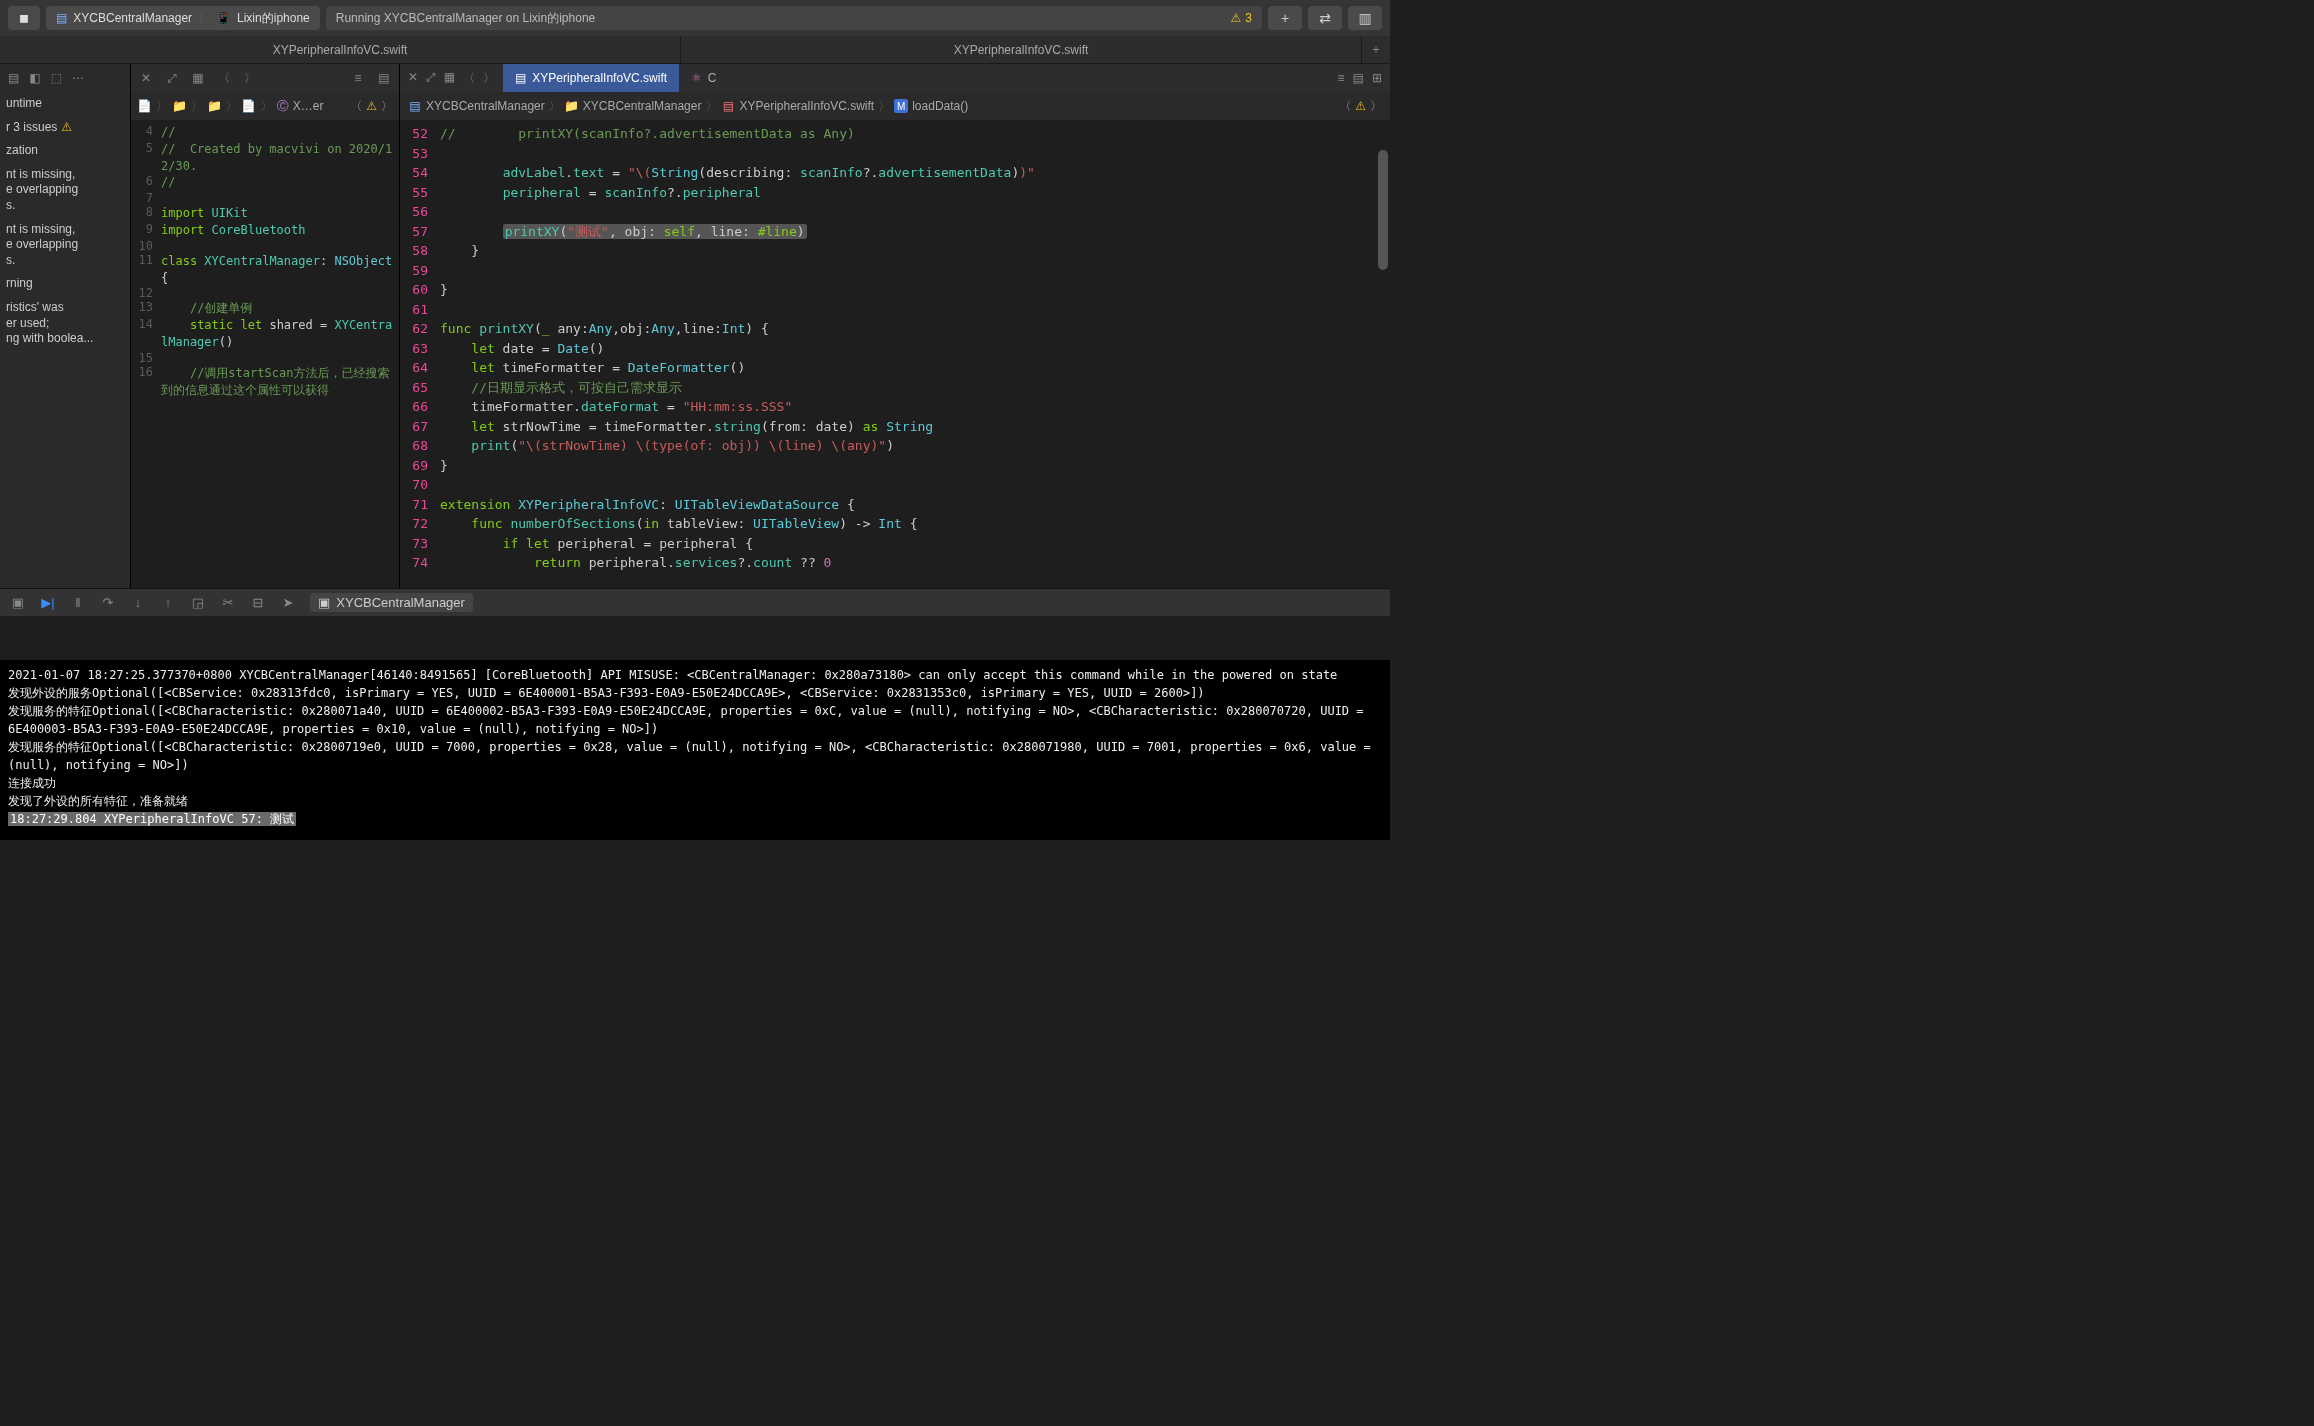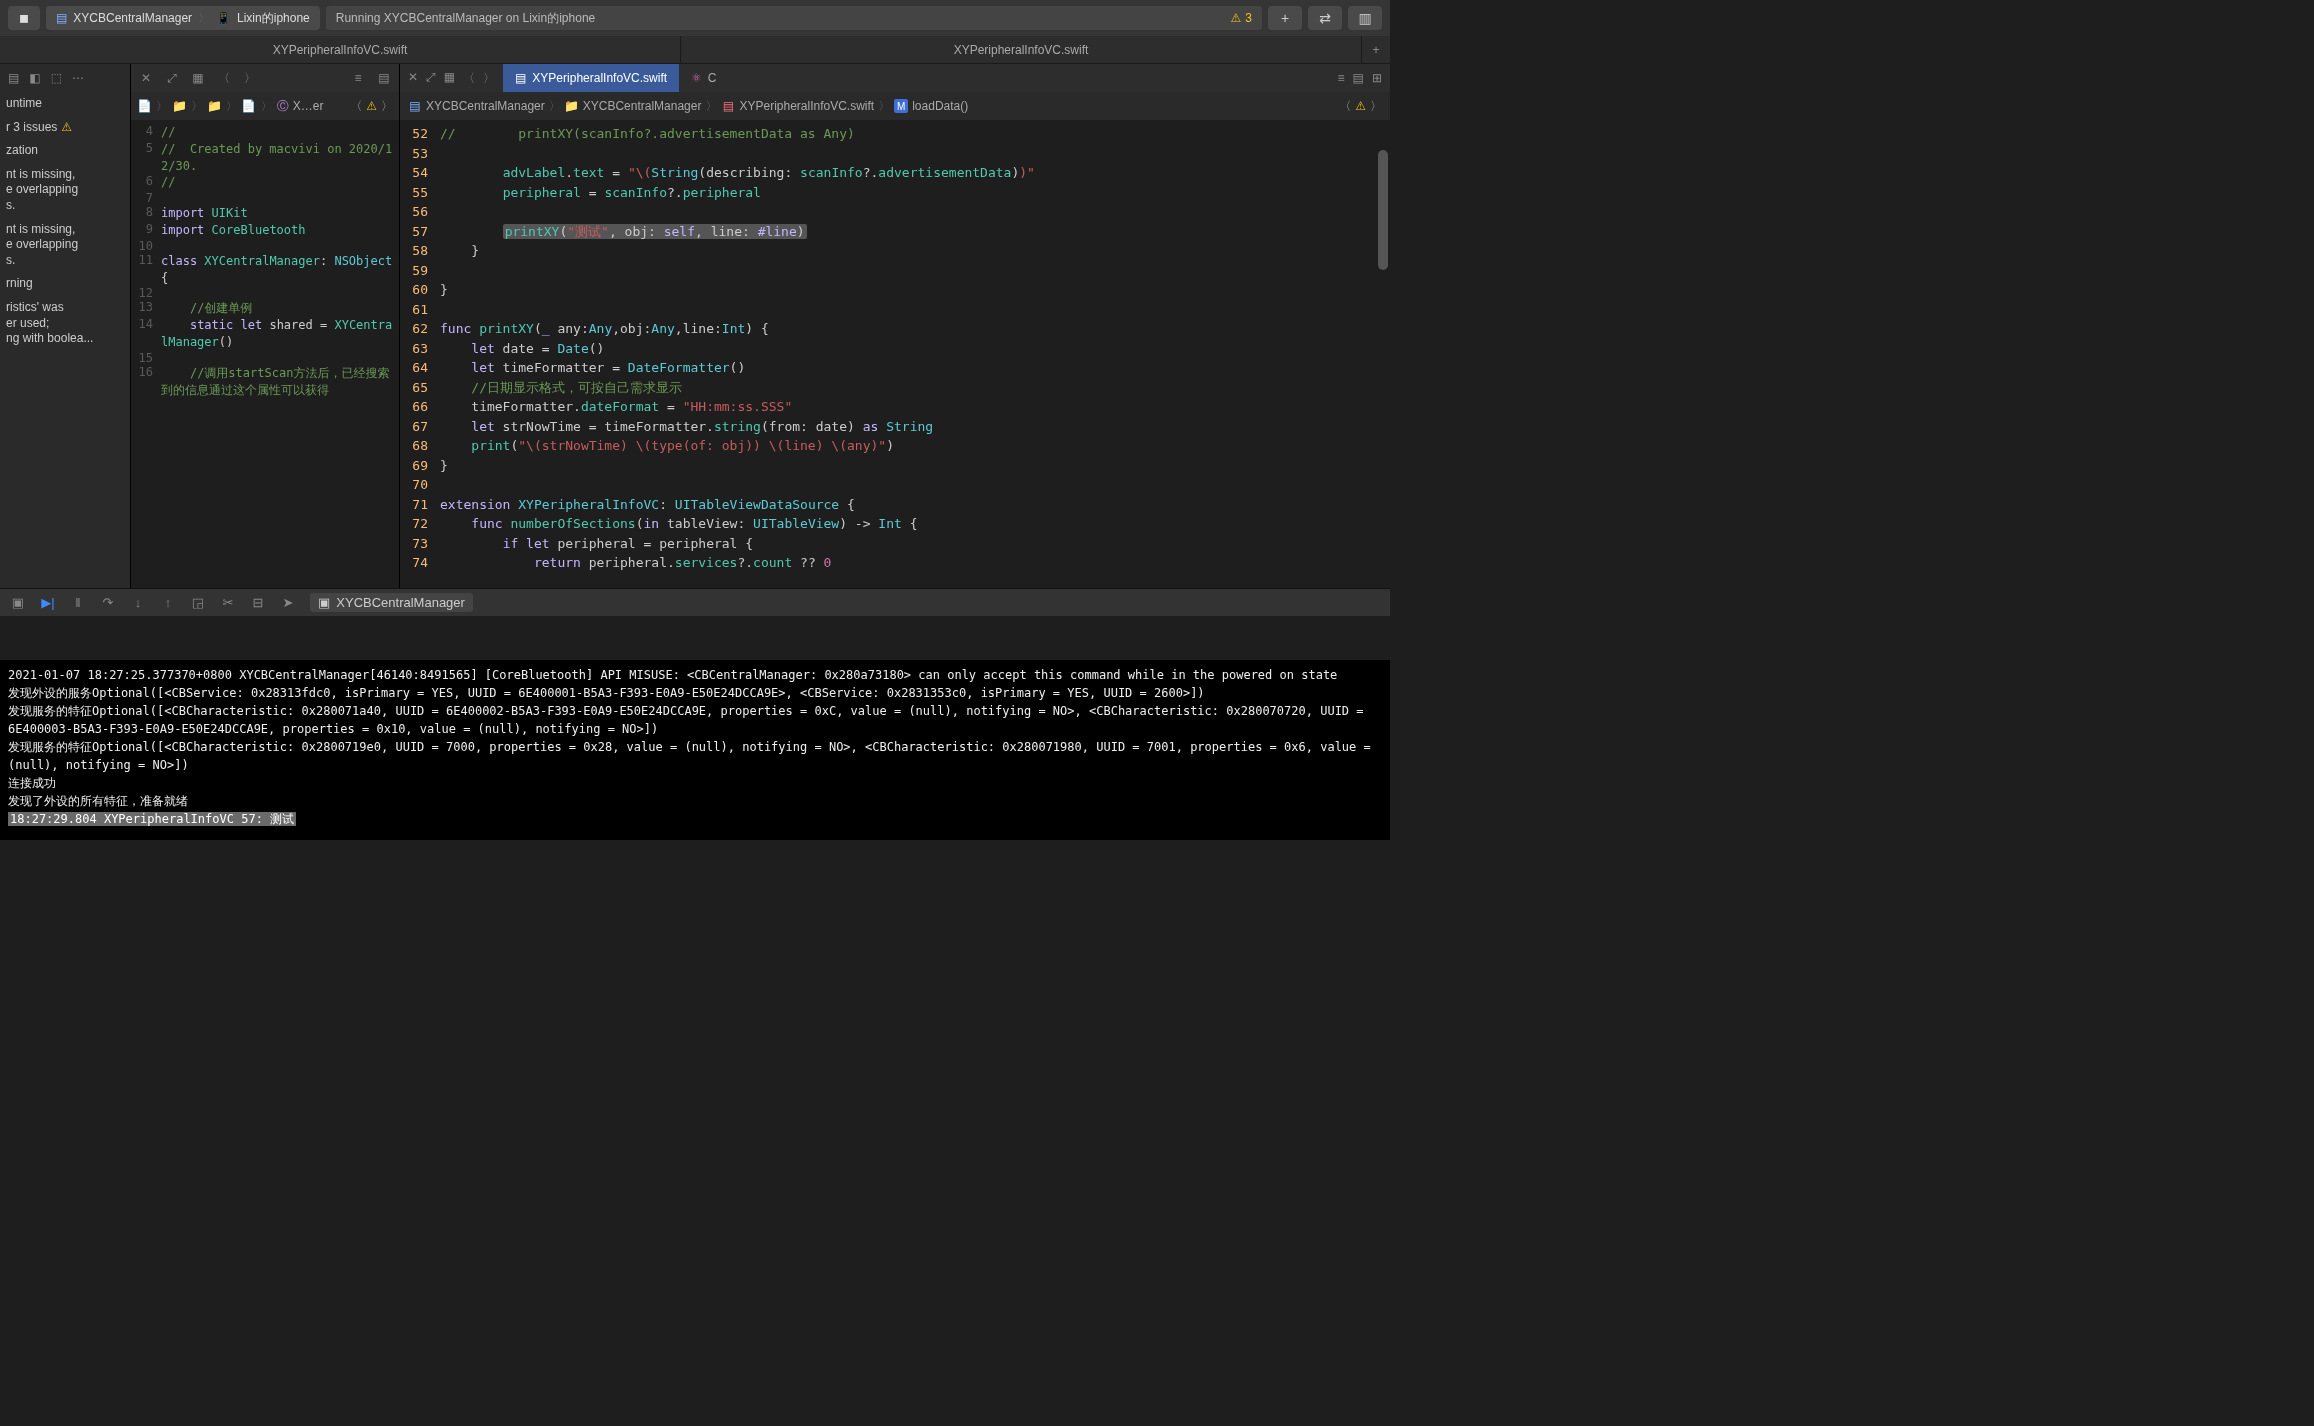--- a/index.html
+++ b/index.html
@@ -135,33 +135,33 @@
   height:28px; background:#2a2a2a; display:flex; align-items:center; padding:0 8px;
   font-size:12px; color:#aaa; gap:4px;
 }
 .crumb-sep { color:#666; }
 .crumb-icon { display:inline-flex; width:14px; height:14px; align-items:center; justify-content:center; }
 .editor-body {
   flex:1; overflow:hidden; font-family: Menlo, Monaco, monospace; font-size:13px;
   padding:4px 0; position:relative;
 }
 .editor-body .line { display:flex; line-height:1.5; }
-.editor-body .ln { width:40px; text-align:right; color:#fdba74; padding-right:12px; user-select:none; }
+.editor-body .ln { width:40px; text-align:right; color:#ec4899; padding-right:12px; user-select:none; }
 .editor-body .ct { flex:1; white-space:pre; padding-right:8px; }
 .editor-body .hl { background:#555; border-radius:2px; padding:0 2px; }
 .scrollbar-track {
   position:absolute; right:2px; top:0; bottom:0; width:10px;
 }
 .scrollbar-thumb {
   position:absolute; right:0; width:10px; background:#555; border-radius:5px;
 }
 
 
 .c-comment { color:#6a9955; }
-.c-key { color:#c4b5fd; }
+.c-key { color:#84cc16; }
 .c-type { color:#5bcad6; }
 .c-func { color:#4ec9b0; }
 .c-num { color:#d66fb0; }
 .c-str { color:#c75c5c; }
 .c-ident { color:#4ec9b0; }
 
 
 .debug-bar {
   height:28px; background:#333; display:flex; align-items:center; gap:14px; padding:0 10px;
   color:#888; font-size:13px; border-top:1px solid #121212;

